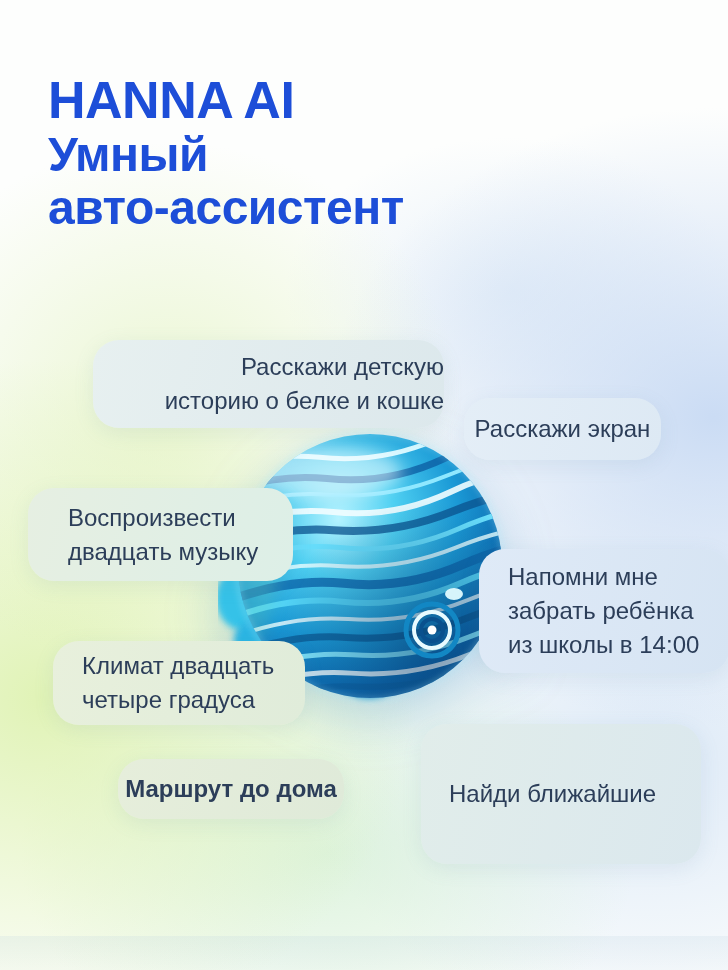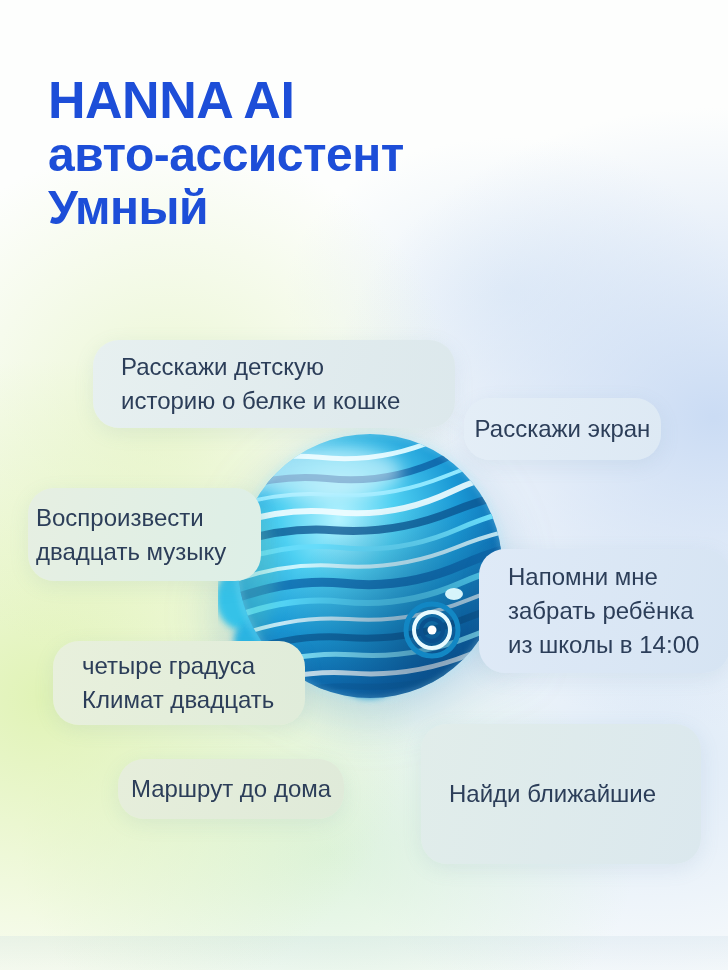--- a/index.html
+++ b/index.html
@@ -28,42 +28,42 @@
   }
 
   .bubble{
     position:absolute;z-index:2;border-radius:26px;
     display:flex;flex-direction:column;justify-content:center;
     font-size:24px;line-height:34px;color:#2c3e59;
     box-shadow:0 5px 20px rgba(110,145,170,0.12);
   }
   .bubble span{display:block;white-space:nowrap;}
 
-  .b-story   {left:93px;  top:340px; width:334px; height:88px;  padding-left:28px; background:linear-gradient(105deg,#e7f0f0,#dce8ec);}
+  .b-story   {left:93px;  top:340px; width:334px; height:88px;  padding-left:17px; background:linear-gradient(105deg,#e7f0f0,#dce8ec);align-items:flex-end;}
   .b-screen  {left:464px; top:398px; width:197px; height:62px;  text-align:center; background:linear-gradient(105deg,#e4eef7,#dde9f4);}
-  .b-music   {left:28px;  top:488px; width:225px; height:93px;  padding-left:8px; background:linear-gradient(105deg,#e6efe2,#ddefe7);}
+  .b-music   {left:28px;  top:488px; width:225px; height:93px;  padding-left:40px; background:linear-gradient(105deg,#e6efe2,#ddefe7);}
   .b-remind  {left:479px; top:549px; width:222px; height:124px; padding-left:29px; background:linear-gradient(105deg,#dfeaf7,#d6e4f3);}
   .b-climate {left:53px;  top:641px; width:223px; height:84px;  padding-left:29px; background:linear-gradient(105deg,#e8f0dc,#e0ecda);}
-  .b-route   {left:118px; top:759px; width:226px; height:60px;  text-align:center; background:linear-gradient(105deg,#e6eedb,#dfead9);}
+  .b-route   {left:118px; top:759px; width:226px; height:60px;  text-align:center; background:linear-gradient(105deg,#e6eedb,#dfead9);font-weight:bold;}
   .b-places  {left:421px; top:724px; width:252px; height:140px; padding-left:28px; background:linear-gradient(105deg,#e1edea,#dbe8ee);gap:44px;}
 
   .floor{
     position:absolute;left:0;right:0;top:936px;height:34px;z-index:0;
     background:linear-gradient(180deg, rgba(185,208,222,0.20), rgba(185,208,222,0.06));
   }
 </style>
 </head>
 <body>
 
 <div class="floor"></div>
 
 <header class="title">
   <span class="brand">HANNA AI</span>
+  <span class="sub">Умный</span>
   <span class="sub">авто-ассистент</span>
-  <span class="sub">Умный</span>
 </header>
 
 <div class="orb-wrap">
   <svg width="306" height="290" viewBox="0 0 306 290">
     <defs>
       <radialGradient id="orbGrad" cx="38%" cy="32%" r="78%">
         <stop offset="0%" stop-color="#b5f3ff"></stop>
         <stop offset="28%" stop-color="#4ed0f2"></stop>
         <stop offset="58%" stop-color="#1b9ad6"></stop>
         <stop offset="82%" stop-color="#0d6cb2"></stop>
@@ -140,22 +140,22 @@
   <span>двадцать музыку</span>
 </div>
 
 <div class="bubble b-remind">
   <span>Напомни мне</span>
   <span>забрать ребёнка</span>
   <span>из школы в 14:00</span>
 </div>
 
 <div class="bubble b-climate">
+  <span>Климат двадцать</span>
   <span>четыре градуса</span>
-  <span>Климат двадцать</span>
 </div>
 
 <div class="bubble b-route">
   <span>Маршрут до дома</span>
 </div>
 
 <div class="bubble b-places">
   <span>Найди ближайшие</span>
 </div>
 

